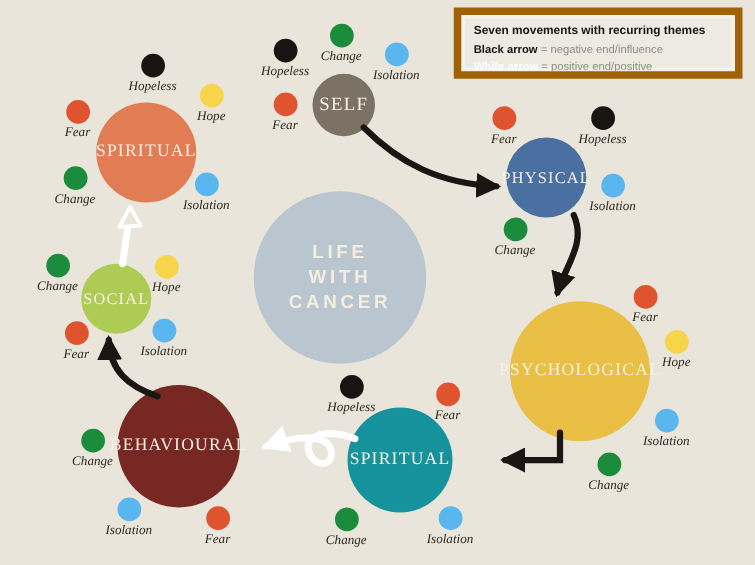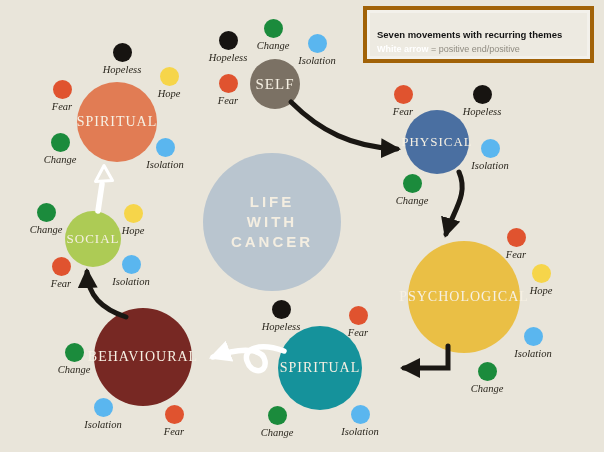--- a/index.html
+++ b/index.html
@@ -57,23 +57,23 @@
   .arrow.black{stroke:#1a1713;stroke-width:5;stroke-linecap:round;stroke-linejoin:miter;}
   .arrow.white{stroke:#ffffff;stroke-width:5.5;stroke-linecap:round;}
   .hollow-head{fill:#e9e5da;stroke:#ffffff;stroke-width:3;stroke-linejoin:round;}
   
   .legend{
     position:absolute;
     left:363px;top:6px;
     width:231px;height:57px;
     box-sizing:border-box;
     background:#edeae1;
-    border:4px solid #a16207;
+    border:6px solid #a16207;
     box-shadow:inset 0 0 0 3px rgba(255,255,255,.35);
-    padding:19px 10px 0 10px;
+    padding:7px 10px 0 10px;
     font-family:"Liberation Sans", sans-serif;
   }
   .legend-title{
     font-size:9.5px;font-weight:bold;color:#141414;margin-bottom:3px;
   }
   .legend-row{font-size:9px;line-height:1.5;color:#8f8b80;}
   .legend-term{font-weight:bold;}
   .term-black{color:#141414;}
   .term-white{color:#ffffff;}
 </style>
@@ -235,18 +235,22 @@
     <path class="arrow black" marker-end="url(#head-black)" d="M 448 346 L 448 368 L 404 368"></path>
     <path class="arrow white" marker-end="url(#head-white)" d="M 284 351 C 259 342 243 349 247 361 C 251 374 267 374 265 361 C 263 348 241 347 213 357"></path>
     <path class="arrow black" marker-end="url(#head-black)" d="M 126 317 C 102 309 88 296 87 272"></path>
     <path class="arrow white" d="M 98 211 L 102 184"></path>
     <polygon class="hollow-head" points="104,165.5 95.5,181.5 112.5,180.5"></polygon>
   </svg>
 
   <div class="legend">
     <div class="legend-title">Seven movements with recurring themes</div>
     <div class="legend-row">
+      <span class="legend-term term-black">Black arrow</span>
+      <span>=  negative end/influence</span>
+    </div>
+    <div class="legend-row">
       <span class="legend-term term-white">White arrow</span>
       <span>= positive end/positive</span>
     </div>
   </div>
 
 </div>
 
 </body></html>

